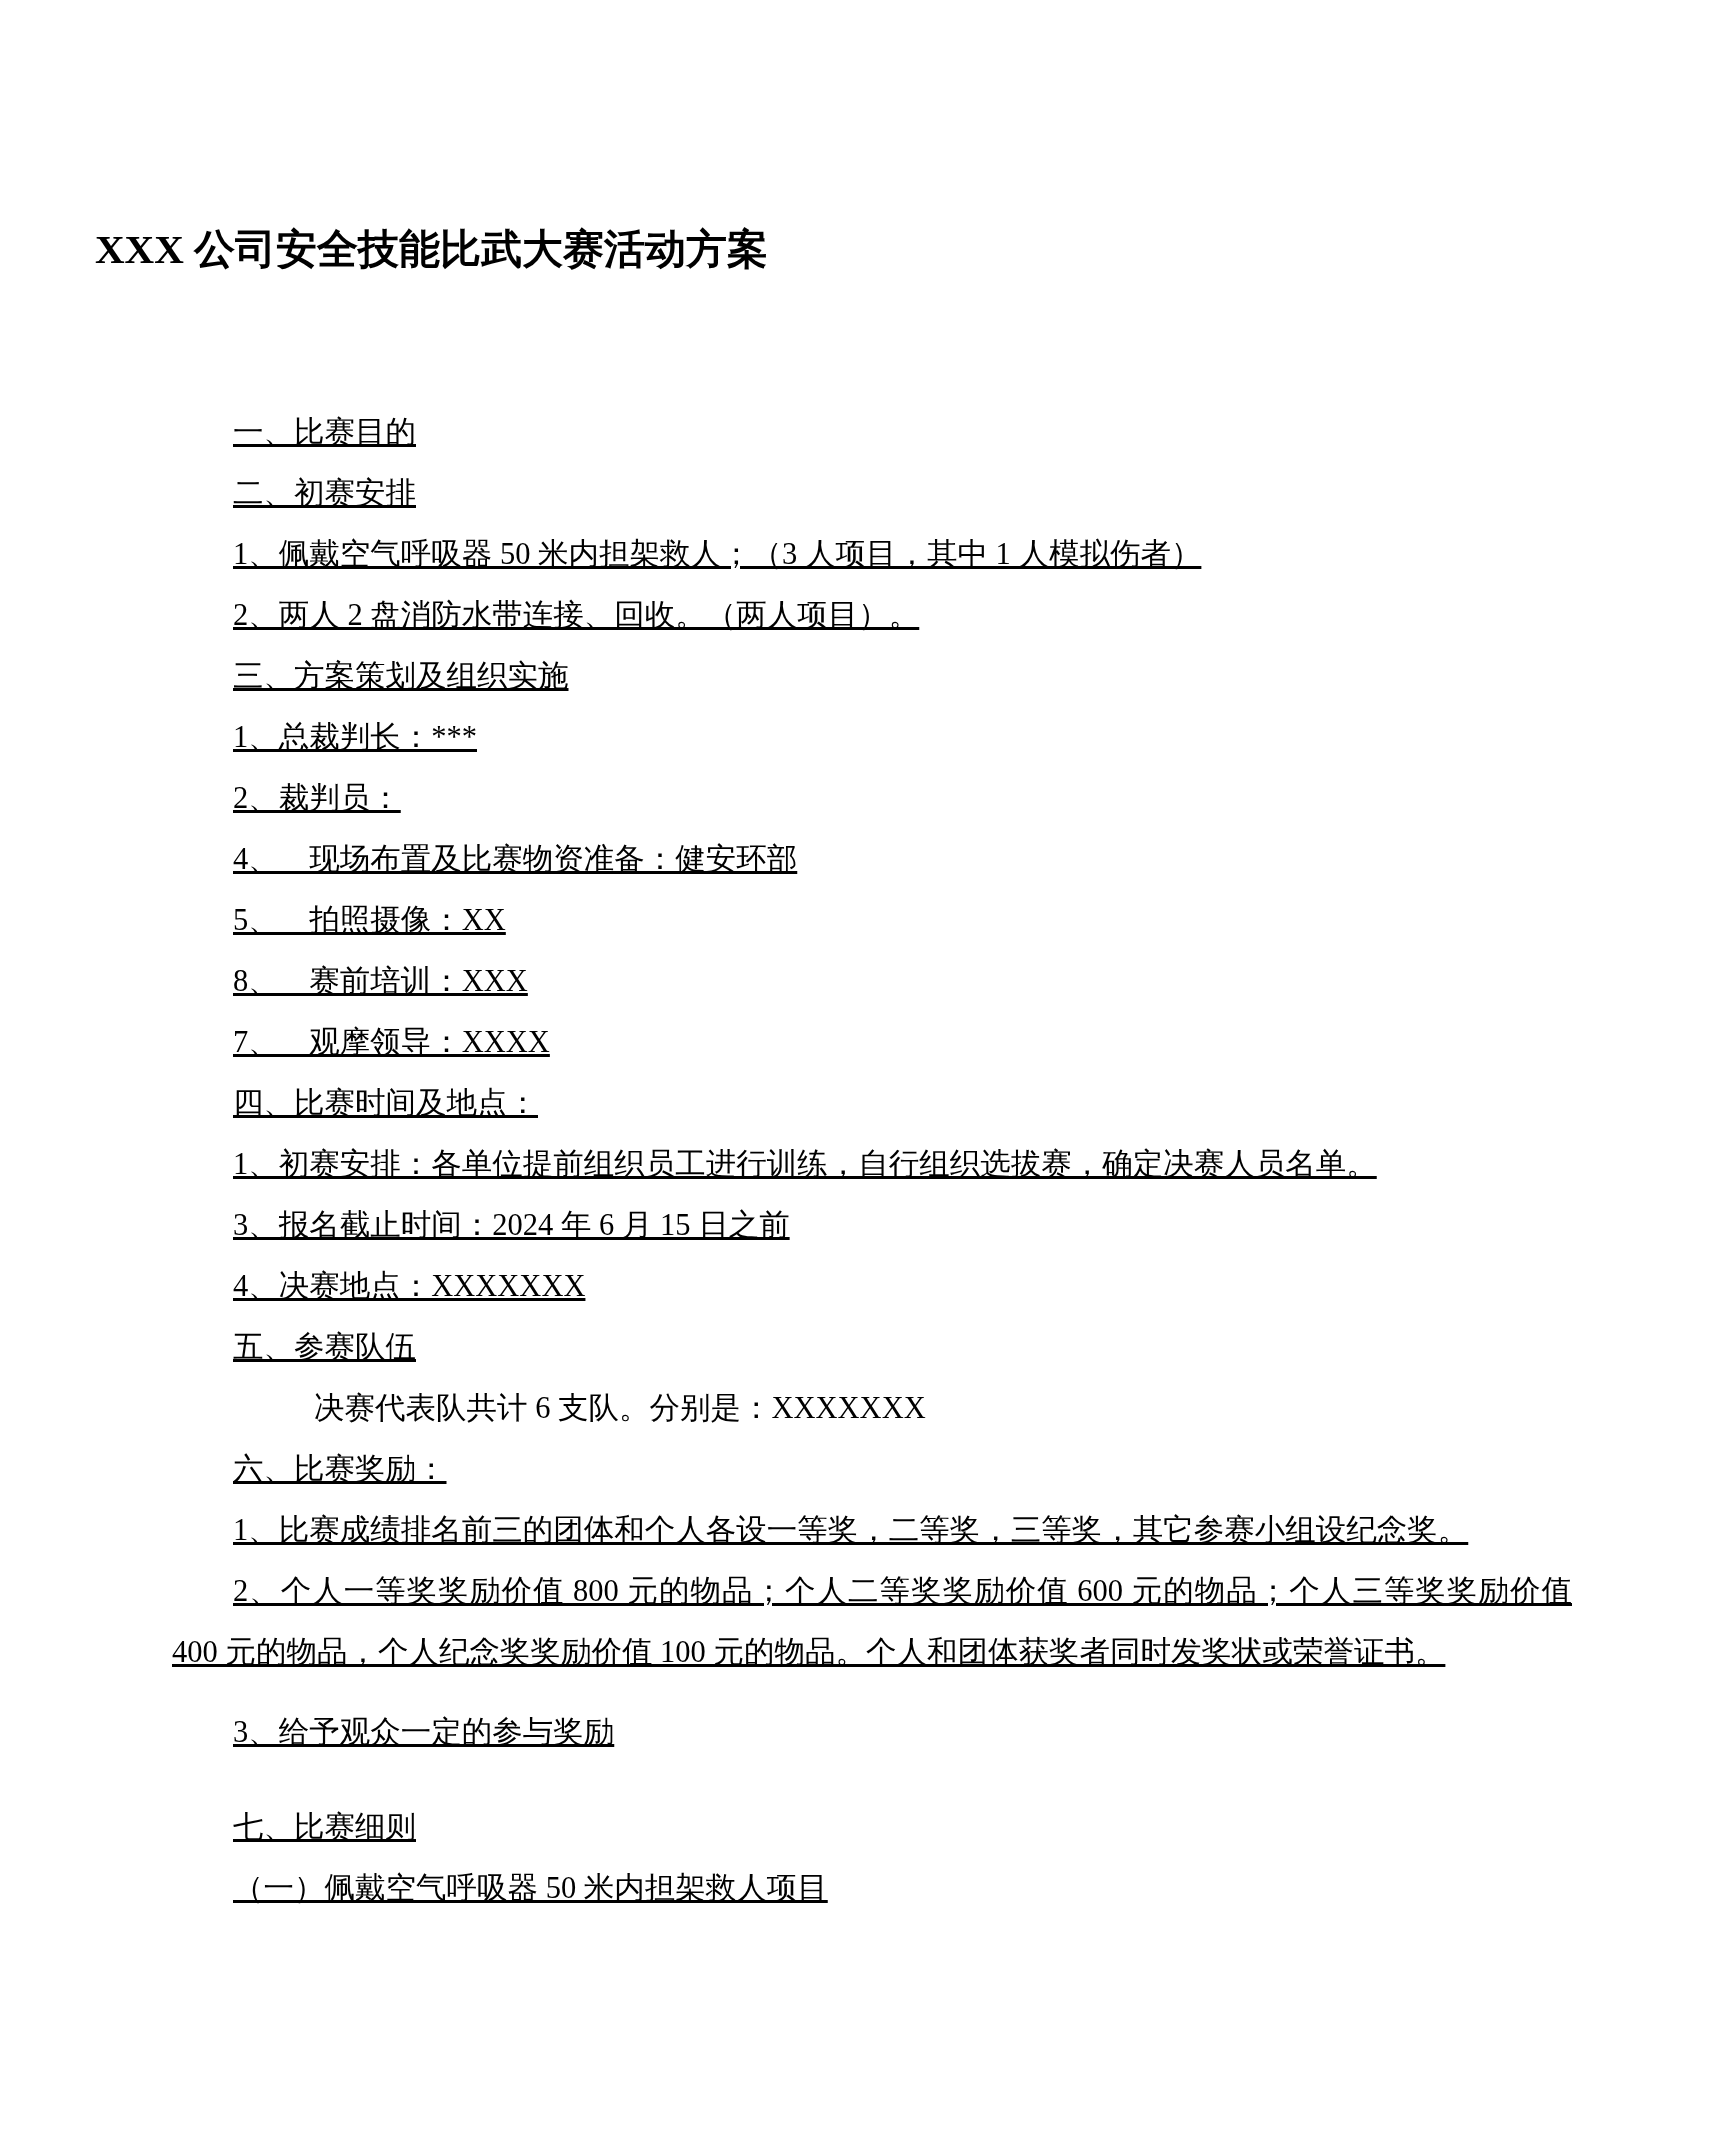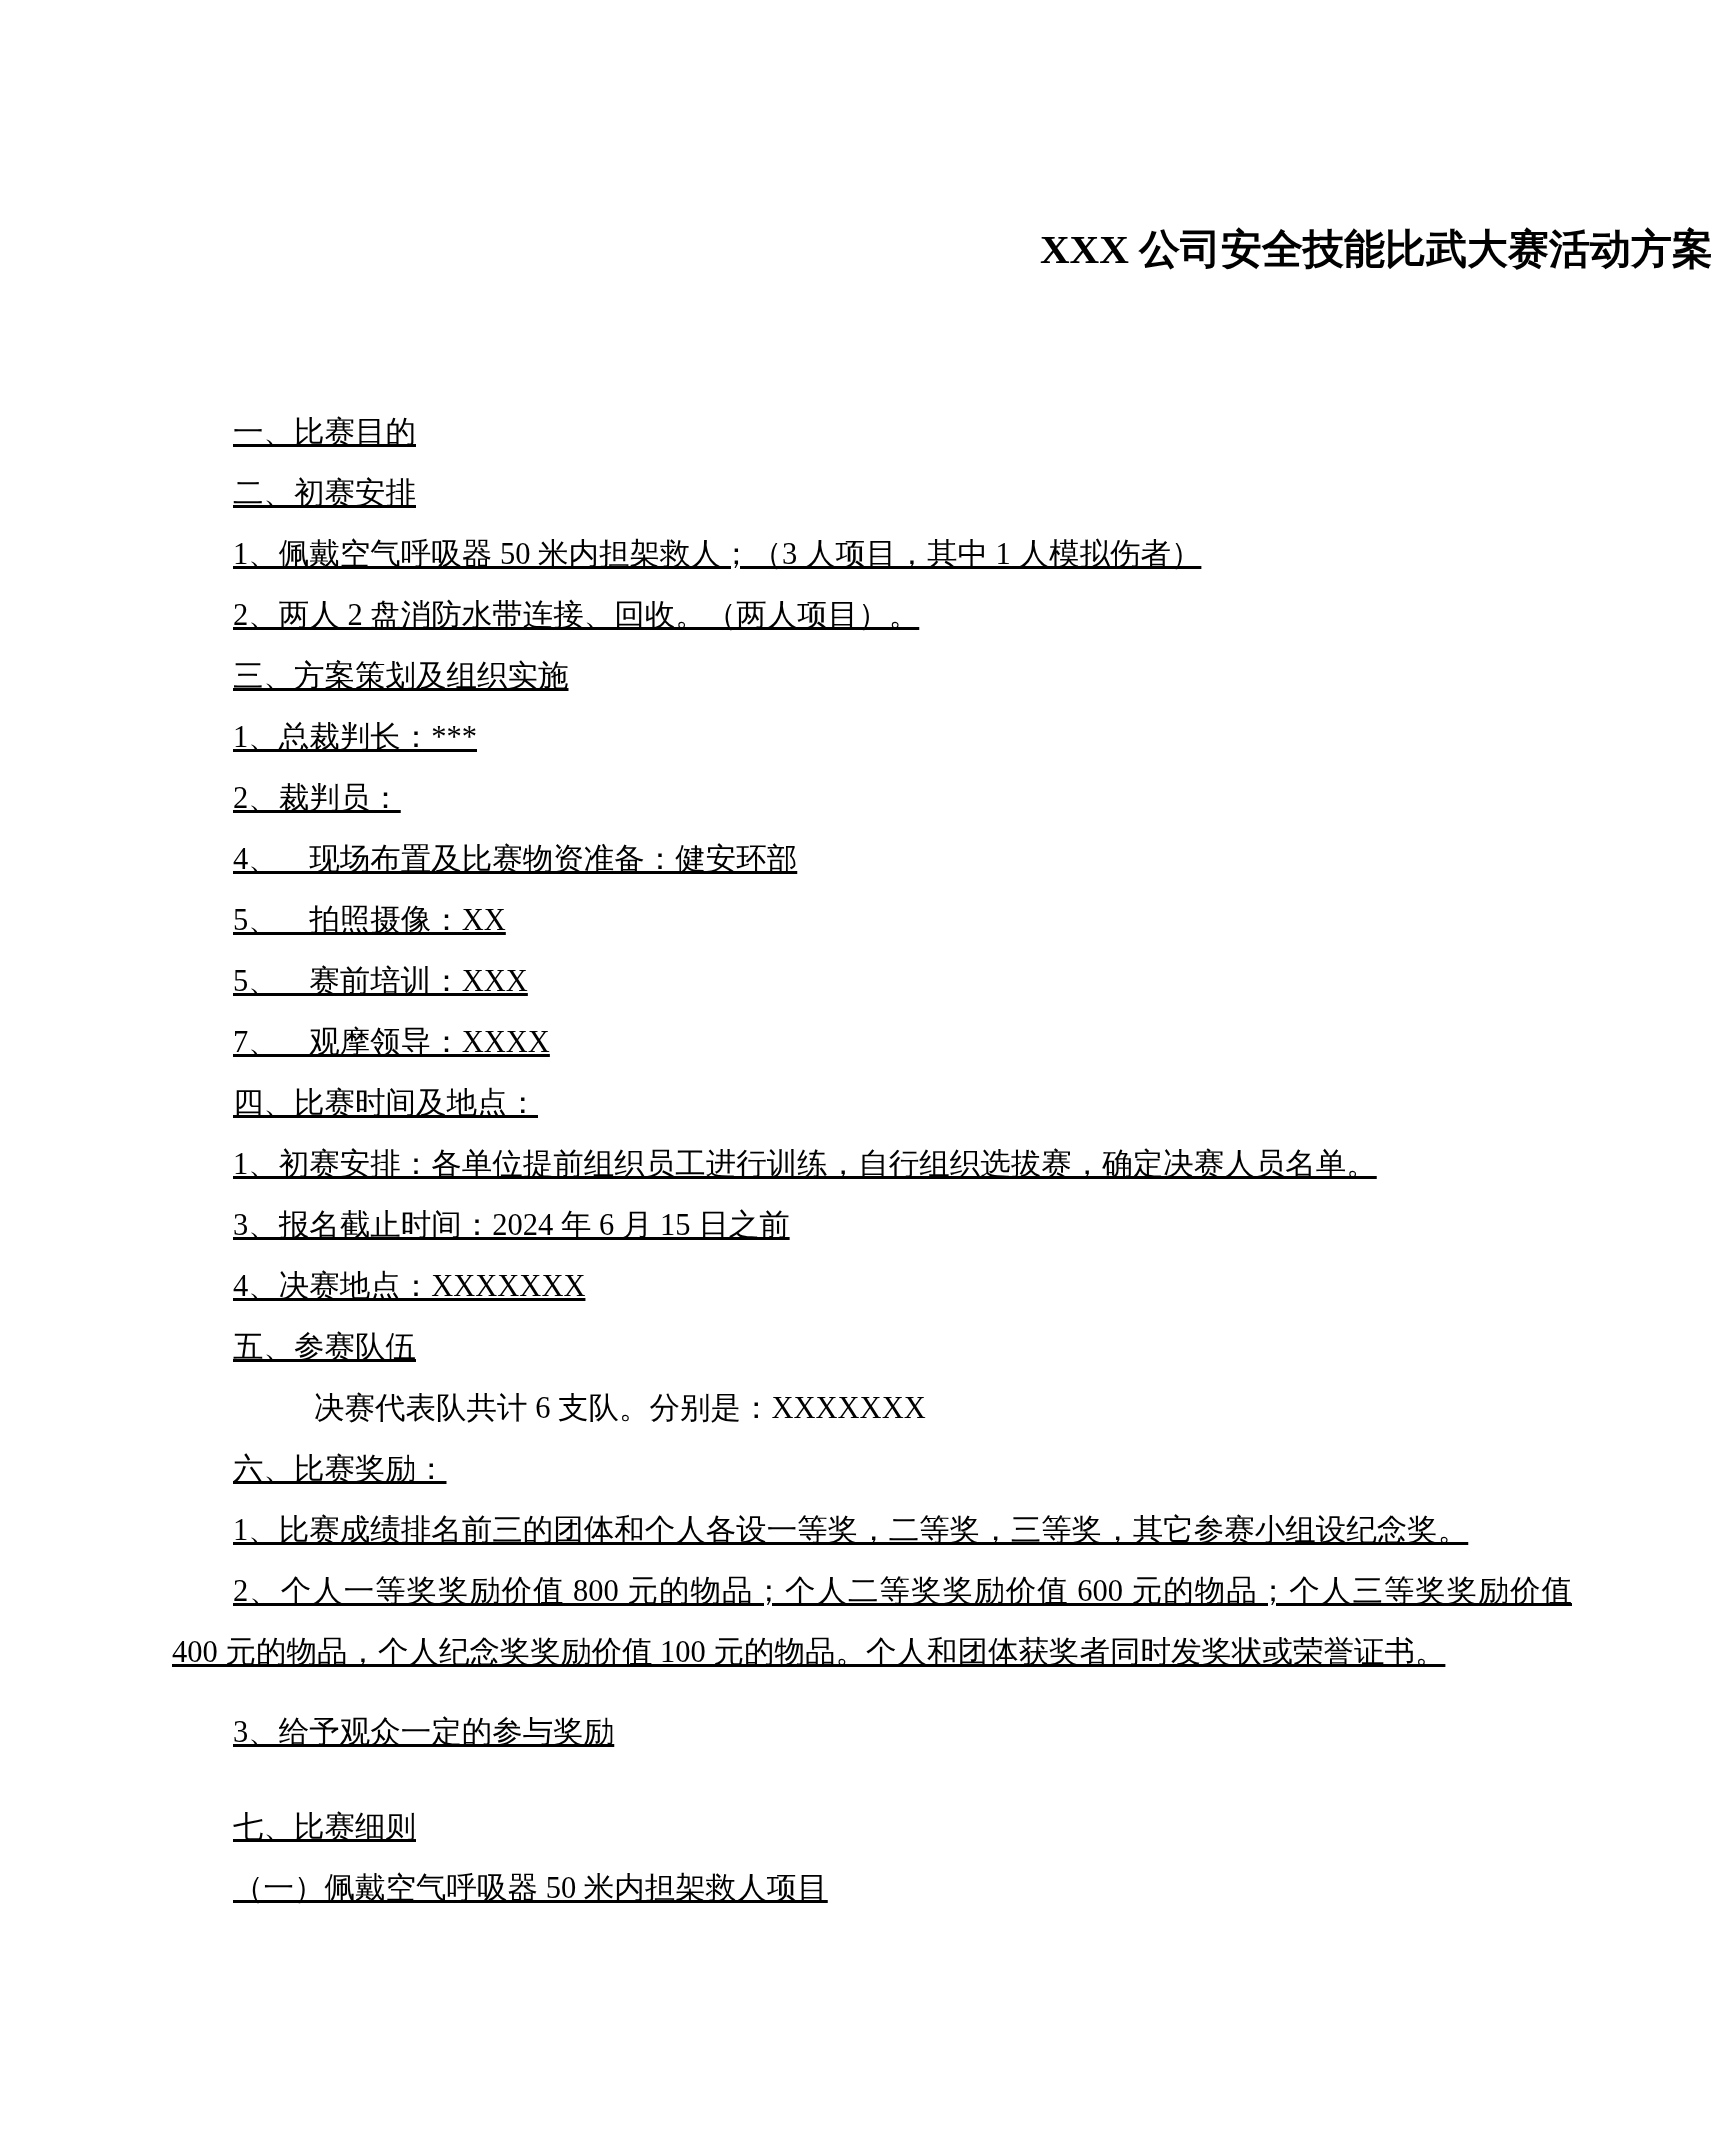--- a/index.html
+++ b/index.html
@@ -17,21 +17,21 @@
   .page {
     position: relative;
     width: 1713px;
     height: 2425px;
     background: #ffffff;
     overflow: hidden;
   }
   .doc-title {
     margin: 221px 0 0 0;
     padding-left: 95px;
-    text-align: right;
+    text-align: left;
     font-size: 41px;
     line-height: 56px;
     font-weight: bold;
     white-space: nowrap;
   }
   .doc-body {
     margin: 125px 141px 0 172px;
     width: 1400px;
     font-size: 30.5px;
     line-height: 61px;
@@ -54,21 +54,21 @@
   <div class="doc-body">
       <p class="indent">一、比赛目的</p>
       <p class="indent">二、初赛安排</p>
       <p class="indent">1、佩戴空气呼吸器 50 米内担架救人；（3 人项目，其中 1 人模拟伤者）</p>
       <p class="indent">2、两人 2 盘消防水带连接、回收。（两人项目）。</p>
       <p class="indent">三、方案策划及组织实施</p>
       <p class="indent">1、总裁判长：***</p>
       <p class="indent">2、裁判员：</p>
       <p class="indent">4、　现场布置及比赛物资准备：健安环部</p>
       <p class="indent">5、　拍照摄像：XX</p>
-      <p class="indent">5、　赛前培训：XXX</p>
+      <p class="indent">8、　赛前培训：XXX</p>
       <p class="indent">7、　观摩领导：XXXX</p>
       <p class="indent">四、比赛时间及地点：</p>
       <p class="indent">1、初赛安排：各单位提前组织员工进行训练，自行组织选拔赛，确定决赛人员名单。</p>
       <p class="indent">3、报名截止时间：2024 年 6 月 15 日之前</p>
       <p class="indent">4、决赛地点：XXXXXXX</p>
       <p class="indent">五、参赛队伍</p>
       <p class="indent-deep">决赛代表队共计 6 支队。分别是：XXXXXXX</p>
       <p class="indent">六、比赛奖励：</p>
       <p class="indent">1、比赛成绩排名前三的团体和个人各设一等奖，二等奖，三等奖，其它参赛小组设纪念奖。</p>
       <p class="indent">2、个人一等奖奖励价值 800 元的物品；个人二等奖奖励价值 600 元的物品；个人三等奖奖励价值 400 元的物品，个人纪念奖奖励价值 100 元的物品。个人和团体获奖者同时发奖状或荣誉证书。</p>

